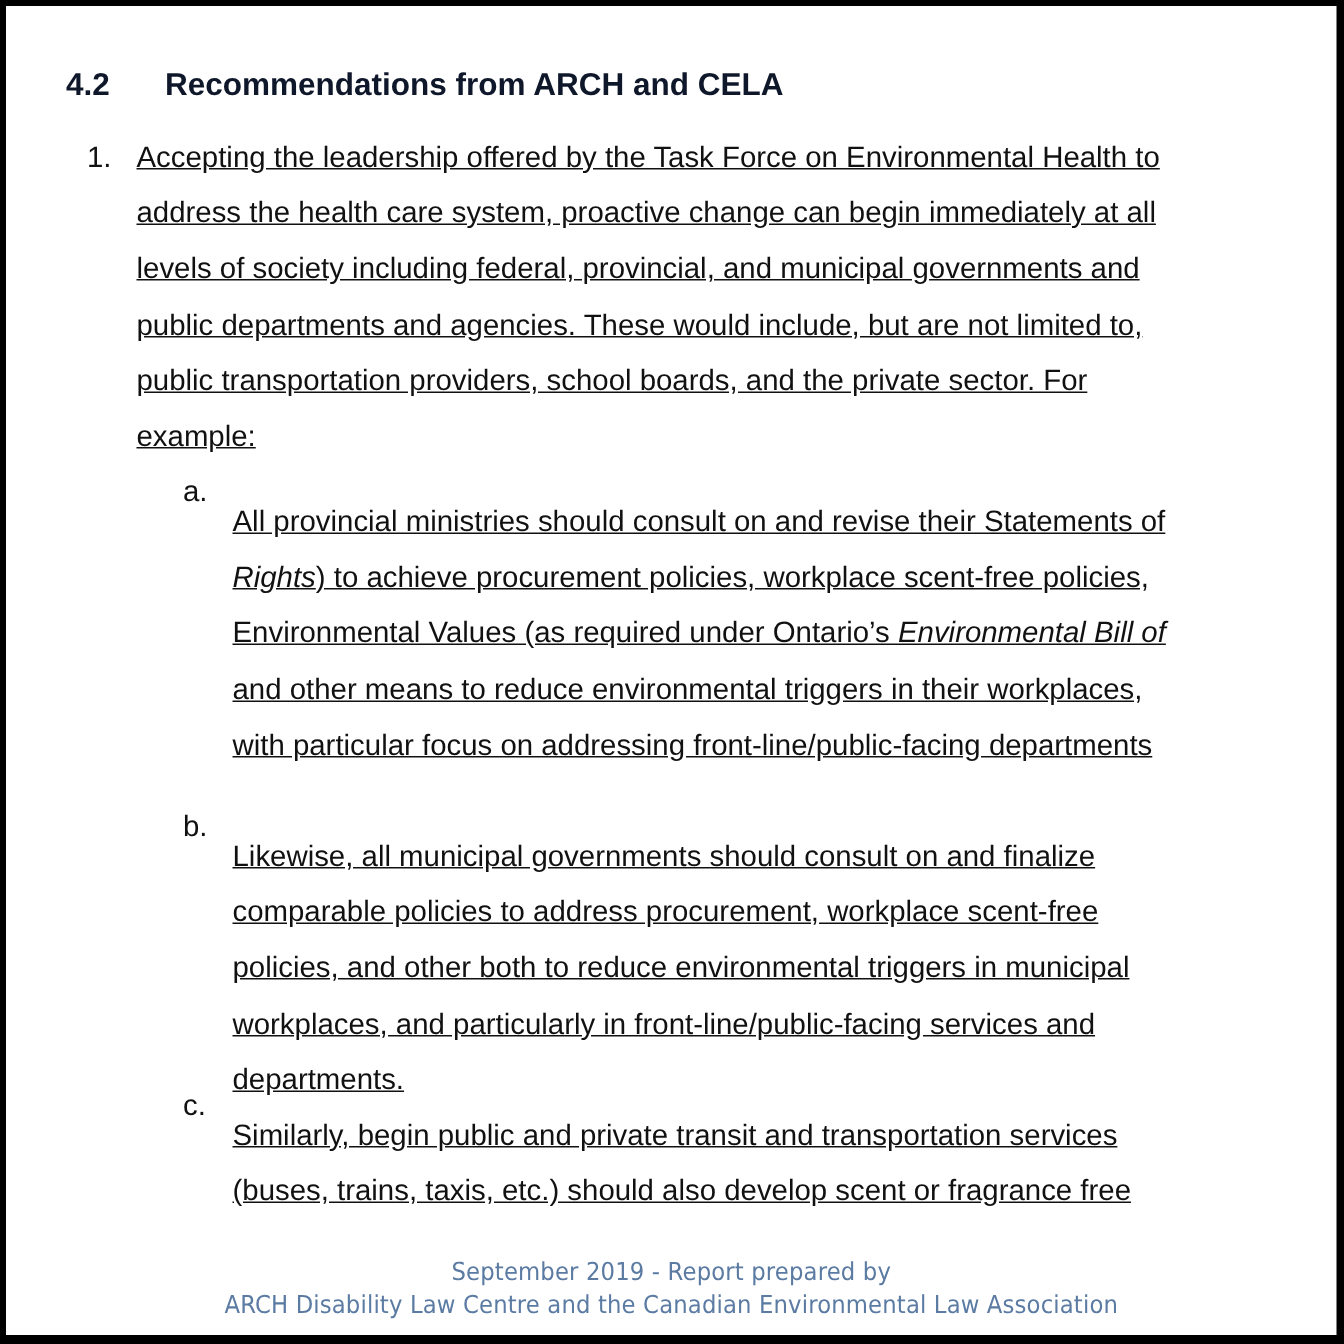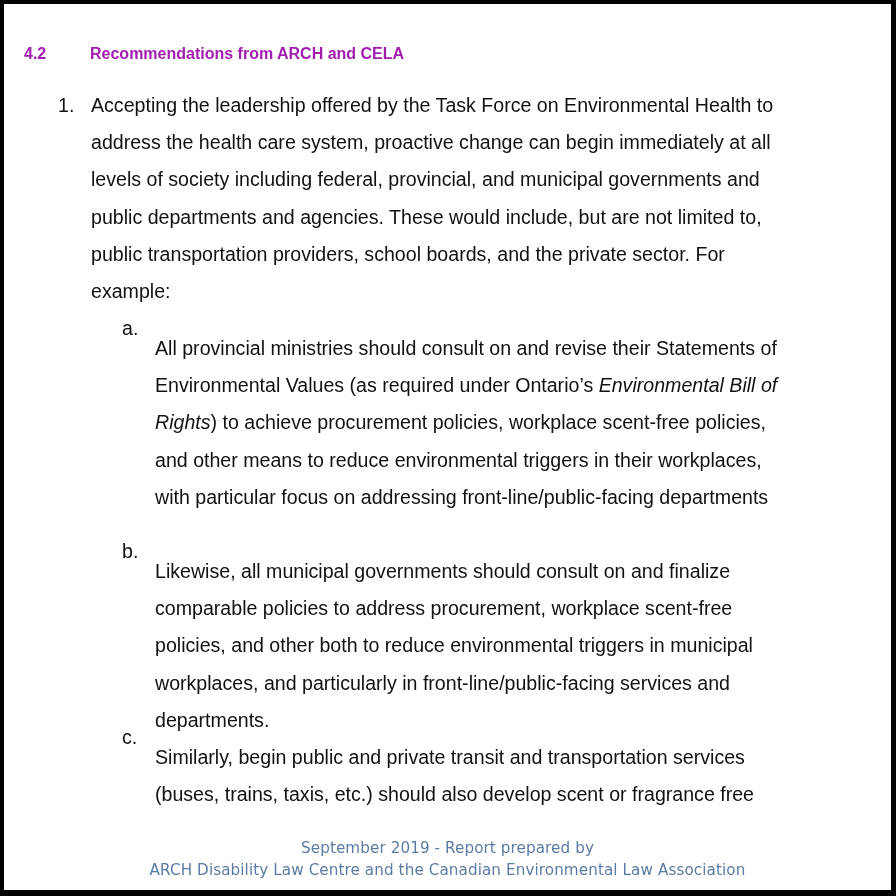--- a/index.html
+++ b/index.html
@@ -5,39 +5,39 @@
     html, body { margin: 0; padding: 0; }
     body {
       width: 896px; height: 896px; background: #000;
       position: relative; overflow: hidden;
     }
     .page {
       position: absolute; left: 4px; top: 4px; width: 887px; height: 886px;
       background: #ffffff; overflow: hidden;
     }
     .heading {
-      position: absolute; top: 41px; left: 20px;
+      position: absolute; top: 41px; left: 40px;
       font-family: "Liberation Sans", sans-serif; font-weight: bold;
-      font-size: 16px; color: #a21caf; white-space: nowrap;
+      font-size: 21px; color: #0f172a; white-space: nowrap;
     }
     .heading .num { display: inline-block; width: 66px; }
     .body {
       font-family: "Liberation Sans", sans-serif; font-size: 19.6px;
       color: #111; line-height: 37.2px;
     }
     .item1 { position: absolute; top: 83px; left: 54px; width: 800px; }
     .marker1 { position: absolute; left: 0; top: 0; }
     .item1 .text { margin-left: 33px; }
     .sub { position: absolute; left: 118px; width: 730px; }
     .sub .marker { position: absolute; left: 0; top: 0; }
     .sub .text { margin-left: 33px; margin-top: 20px; }
     .sub-a { top: 306px; }
     .sub-b { top: 529px; }
     .sub-c { top: 715px; }
-    .line { display: block; white-space: nowrap; }
+    .line { display: block; white-space: nowrap; text-decoration: underline; }
     .footer {
       position: absolute; left: 0; width: 887px; text-align: center;
       font-family: "DejaVu Sans", sans-serif; font-size: 16.5px;
       color: #5b7ba3; letter-spacing: 0.1px; transform: scaleX(0.92);
       transform-origin: center;
     }
     .footer1 { top: 834px; }
     .footer2 { top: 856px; }
     i { font-style: italic; }
   </style>
@@ -59,22 +59,22 @@
       <span class="line">public departments and agencies.  These would include, but are not limited to,</span>
       <span class="line">public transportation providers, school boards, and the private sector. For</span>
       <span class="line">example:</span>
     </div>
   </div>
 
   <div class="body sub sub-a">
     <span class="marker">a.</span>
     <div class="text">
       <span class="line">All provincial ministries should consult on and revise their Statements of</span>
+      <span class="line"><i>Rights</i><span>) to achieve procurement policies, workplace scent-free policies,</span></span>
       <span class="line"><span>Environmental Values (as required under Ontario’s </span><i>Environmental Bill of</i></span>
-      <span class="line"><i>Rights</i><span>) to achieve procurement policies, workplace scent-free policies,</span></span>
       <span class="line">and other means to reduce environmental triggers in their workplaces,</span>
       <span class="line">with particular focus on addressing front-line/public-facing departments</span>
     </div>
   </div>
 
   <div class="body sub sub-b">
     <span class="marker">b.</span>
     <div class="text">
       <span class="line">Likewise, all municipal governments should consult on and finalize</span>
       <span class="line">comparable policies to address procurement, workplace scent-free</span>

